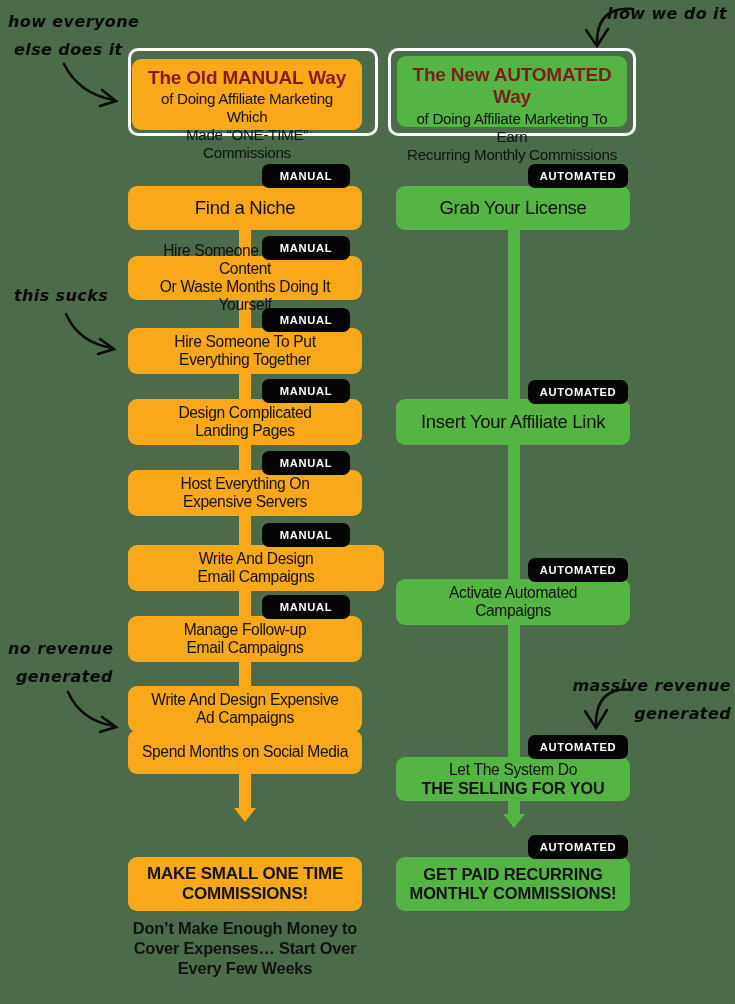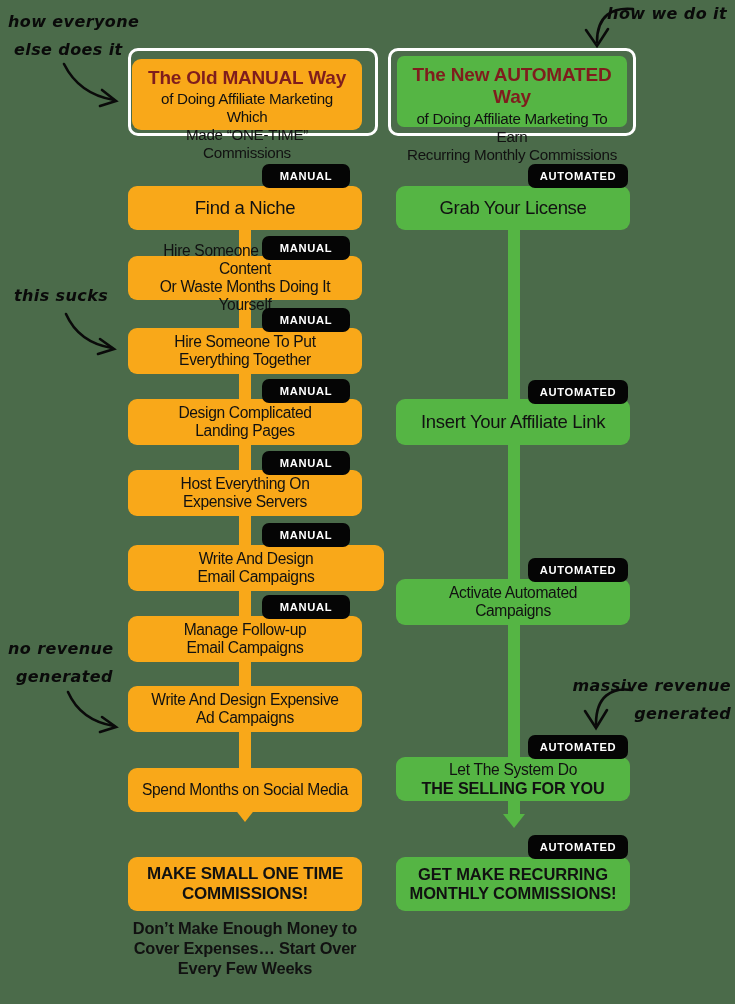--- a/index.html
+++ b/index.html
@@ -138,21 +138,21 @@
     <div class="hdr-frame" style="width:250px; height:88px;"></div>
     <div class="hdr-box hdr-orange" style="left:4px; top:11px; width:230px; height:71px;">
       <span class="l1">The Old MANUAL Way</span>
       <span class="l2">of Doing Affiliate Marketing Which</span>
       <span class="l3">Made “ONE-TIME” Commissions</span>
     </div>
   </div>
 
   <div class="hdr-wrap" style="left:388px; top:48px; width:248px; height:88px;">
     <div class="hdr-frame" style="width:248px; height:88px;"></div>
-    <div class="hdr-box hdr-green" style="left:9px; top:8px; width:230px; height:71px;border-radius:7px;">
+    <div class="hdr-box hdr-green" style="left:9px; top:8px; width:230px; height:71px;">
       <span class="l1">The New AUTOMATED Way</span>
       <span class="l2">of Doing Affiliate Marketing To Earn</span>
       <span class="l3">Recurring Monthly Commissions</span>
     </div>
   </div>
 
   <div class="rail rail-orange" style="left:239px; top:186px; width:12px; height:625px;"></div>
   <div class="arrowhead arrow-orange" style="left:234px; top:808px;"></div>
 
   <div class="rail rail-green" style="left:508px; top:186px; width:12px; height:632px;"></div>
@@ -213,21 +213,21 @@
     </span>
   </div>
 
   <div class="step orange" style="left:128px; top:686px; width:234px; height:46px;">
     <span class="txt">
       <span class="ln s-md">Write And Design Expensive</span>
       <span class="ln s-md">Ad Campaigns</span>
     </span>
   </div>
 
-  <div class="step orange" style="left:128px; top:768px; width:234px; height:44px;">
+  <div class="step orange" style="left:128px; top:730px; width:234px; height:44px;">
     <span class="txt">
         <span class="ln s-md">Spend Months on Social Media</span>
       </span>
   </div>
 
   <div class="step orange" style="left:128px; top:857px; width:234px; height:54px;">
     <span class="txt">
       <span class="ln s-bold">MAKE SMALL ONE TIME</span>
       <span class="ln s-bold">COMMISSIONS!</span>
     </span>
@@ -265,21 +265,21 @@
   <div class="step green" style="left:396px; top:757px; width:234px; height:44px;">
     <span class="txt">
       <span class="ln s-mix-a">Let The System Do</span>
       <span class="ln s-mix-b">THE SELLING  FOR YOU</span>
     </span>
   </div>
 
   <div class="badge" style="left:528px; top:835px; width:100px;">AUTOMATED</div>
   <div class="step green" style="left:396px; top:857px; width:234px; height:54px;">
     <span class="txt">
-      <span class="ln s-bold2">GET MAKE RECURRING</span>
+      <span class="ln s-bold2">GET PAID RECURRING</span>
       <span class="ln s-bold2">MONTHLY COMMISSIONS!</span>
     </span>
   </div>
 
   <div class="hand" style="left:14px; top:282px;">
     <span class="hl">this sucks</span>
   </div>
   <svg class="anno" style="left:62px; top:312px; width:58px; height:46px;" viewBox="0 0 58 46">
     <path d="M4 2 C12 20, 26 32, 50 36"></path>
     <path d="M38 27 L52 37 L36 42"></path>

